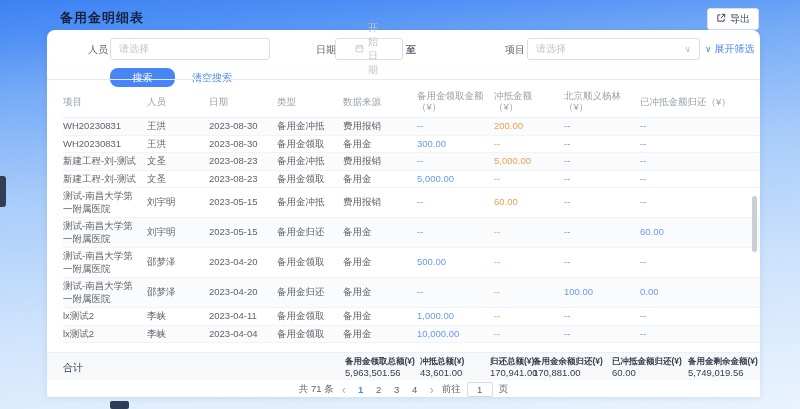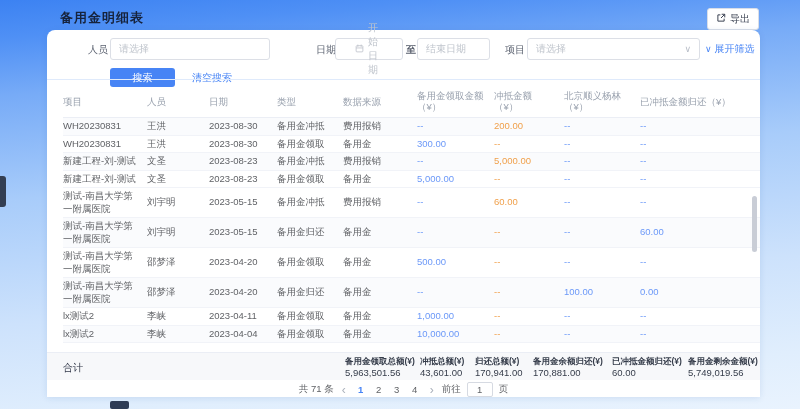--- a/index.html
+++ b/index.html
@@ -19,21 +19,21 @@
   
   .flabel { position:absolute; font-size:10px; color:#5b6270; top:13px; }
   .finput { position:absolute; top:8px; height:22px; border:1px solid #dcdfe6; border-radius:3px;
     background:#fff; display:flex; align-items:center; padding:0 8px; font-size:10px; }
   .placeholder { color:#bfc4cc; }
   .sep { position:absolute; top:13px; font-size:10px; color:#565d6b; font-weight:bold; }
   .chev { color:#b6bcc6; font-size:9px; margin-left:auto; }
   .expand-link { position:absolute; left:658px; top:12px; display:flex; gap:3px; align-items:center;
     font-size:10px; color:#4784f5; cursor:pointer; }
   .search-btn { position:absolute; left:63px; top:38px; width:65px; height:19px; background:#4784f5;
-    color:#fff; font-size:10px; border:none; border-radius:3px; cursor:pointer; }
+    color:#fff; font-size:10px; border:none; border-radius:8px; cursor:pointer; }
   .clear-btn { position:absolute; left:145px; top:41px; font-size:10px; color:#4784f5; background:none;
     border:none; cursor:pointer; }
   .divider { position:absolute; left:0; right:0; top:49px; height:1px; background:#dfeafb; }
 
   
   .table-wrap { position:absolute; left:16px; right:0; top:55px; height:267px; overflow:hidden; }
   table { width:100%; border-collapse:collapse; table-layout:fixed; }
   th { font-size:9.5px; font-weight:normal; color:#98a0ad; text-align:left;
     padding:5px 8px 5px 0; border-bottom:1px solid #ebeef5; line-height:11px; }
   td { font-size:9.5px; color:#606266; padding:2px 8px 2px 0; line-height:12.5px;
@@ -45,21 +45,21 @@
   .scroll-thumb { position:absolute; right:3px; top:166px; width:5px; height:56px;
     background:#c9cdd6; border-radius:3px; }
 
   
   .summary { position:absolute; left:0; right:0; top:322px; height:28px; background:#f7f8fa;
     border-top:1px solid #ebeef5; }
   .sum-label { position:absolute; left:16px; top:8px; font-size:10px; color:#33394a; }
   .stat { position:absolute; top:2px; }
   .stat-label { font-size:8.5px; font-weight:700; color:#353c4a; line-height:12px; }
   .stat-value { font-size:9.5px; color:#353c4a; line-height:12px; }
-  .stat0{left:298px} .stat1{left:373px} .stat2{left:428px} .stat3{left:486px} .stat4{left:565px} .stat5{left:641px}
+  .stat0{left:298px} .stat1{left:373px} .stat2{left:443px} .stat3{left:486px} .stat4{left:565px} .stat5{left:641px}
 
   
   .pager { position:absolute; left:0; right:0; top:352px; height:15px; display:flex;
     justify-content:center; align-items:center; gap:6px; font-size:9.5px; color:#606266; }
   .pg-arrow { background:none; border:none; color:#aab0bb; font-size:12px; line-height:10px; cursor:pointer; padding:0 2px; }
   .page-btn { background:none; border:none; min-width:14px; font-size:9.5px; color:#606266; cursor:pointer; }
   .page-btn.active { color:#4784f5; font-weight:bold; }
   .goto-input { width:26px; height:15px; border:1px solid #d6dae2; border-radius:2px;
     font-size:9.5px; text-align:center; color:#606266; }
 
@@ -95,23 +95,20 @@
   <div class="finput" style="left:288px;width:68px;padding:0 19px">
     <span class="cal-icon" style="margin-right:4px">
       <svg width="9" height="9" viewBox="0 0 16 16">
           <rect x="2" y="3" width="12" height="11" rx="1.5" stroke="#c0c4cc" fill="none" stroke-width="1.5"></rect>
           <path d="M5 1v4M11 1v4M2 7h12" stroke="#c0c4cc" stroke-width="1.5"></path>
         </svg>
     </span>
     <span class="placeholder">开始日期</span>
   </div>
   <span class="sep" style="left:359px">至</span>
-  <div class="finput" style="left:370px;width:73px">
-    <span class="placeholder">结束日期</span>
-  </div>
 
   <span class="flabel" style="left:458px">项目</span>
   <div class="finput" style="left:480px;width:173px">
     <span class="placeholder">请选择</span>
     <span class="chev">∨</span>
   </div>
 
   <div class="expand-link">
     <span style="font-size:9px">∨</span>
     <span>展开筛选</span>

